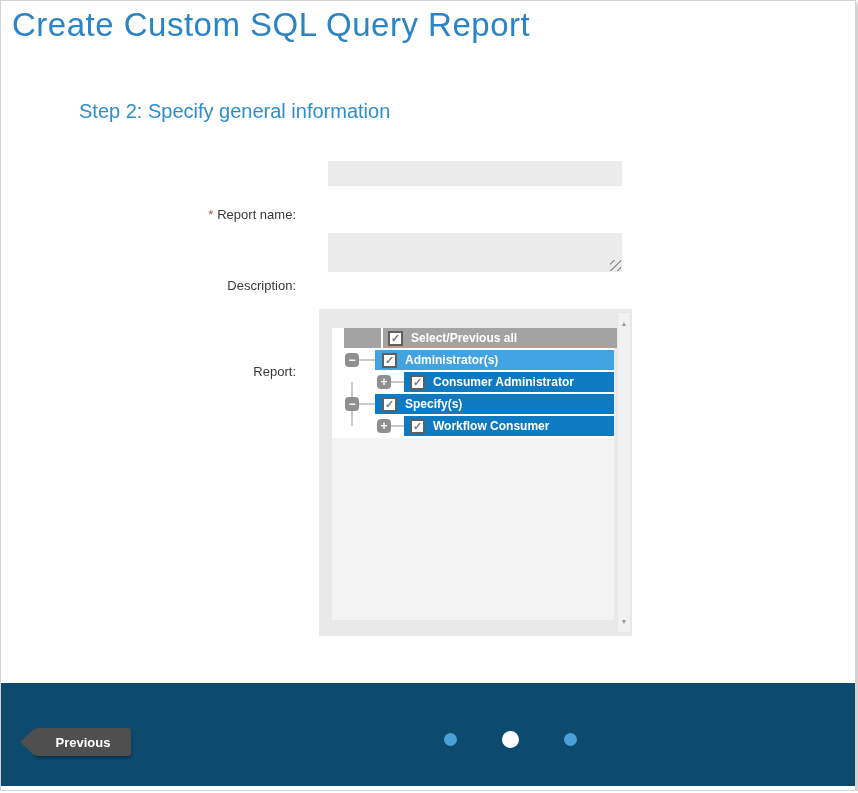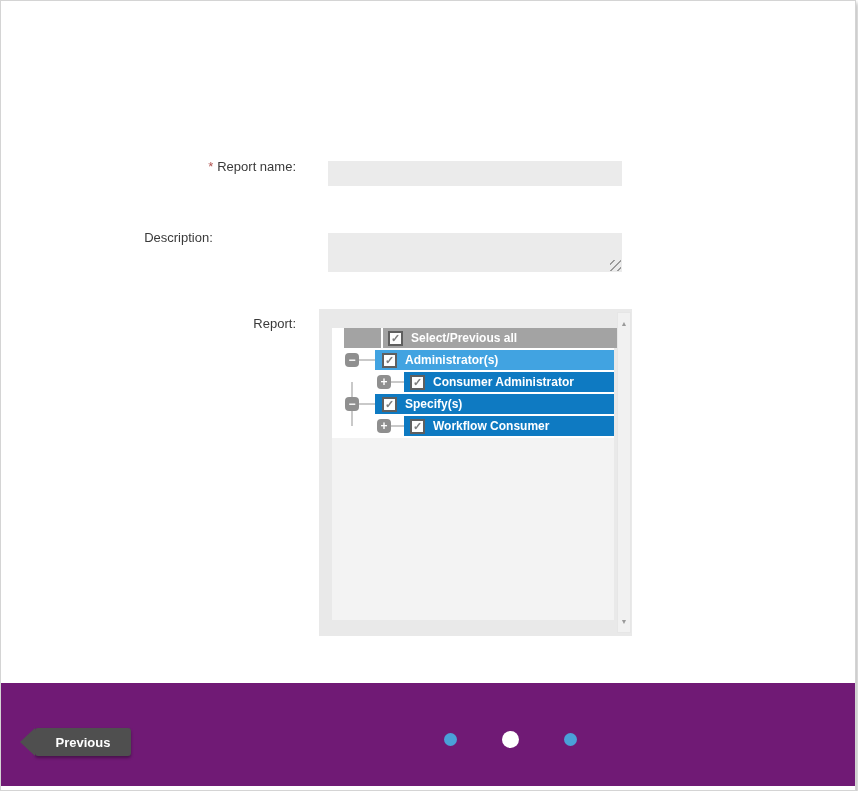--- a/index.html
+++ b/index.html
@@ -18,24 +18,24 @@
     font-size:33px; font-weight:300; color:#2b84c6; letter-spacing:0.5px;
   }
   .step-heading {
     position:absolute; left:78px; top:99px;
     font-size:20px; font-weight:300; color:#2e8ecb;
   }
 
   
   .field-label {
     position:absolute; left:60px; width:235px; text-align:right;
-    font-size:13px; color:#3a3a3a;
+    font-size:13px; color:#3a3a3a;margin-top:48px;
   }
   .lbl-report { top:158px; }
-  .lbl-desc   { top:229px;text-align:center; }
+  .lbl-desc   { top:229px; }
   .lbl-roles  { top:315px; }
   .req-mark { color:#b0524f; margin-right:4px; }
 
   .txt-input {
     position:absolute; left:327px; width:294px;
     background:#ebebeb; border:none; outline:none;
     font-family:"Liberation Sans", sans-serif; font-size:13px; color:#333;
   }
   .in-report { top:160px; height:25px; }
   .in-desc   { top:232px; height:39px; resize:none; }
@@ -105,21 +105,21 @@
   .scroll-arrow {
     position:absolute; left:0; width:12px; text-align:center;
     font-size:7px; color:#9a9a9a; line-height:1;
   }
   .arrow-up { top:7px; }
   .arrow-down { bottom:7px; }
 
   
   .footer {
     position:absolute; left:0; top:682px; width:856px; height:103px;
-    background:#701a75;
+    background:#0c4a6e;
   }
   .btn {
     position:absolute; top:45px; height:28px;
     display:flex; align-items:center; justify-content:center;
     border-radius:3px; cursor:pointer;
     box-shadow:0 2px 3px rgba(0,0,0,0.35);
     font-size:13px; font-weight:bold;
   }
   .btn-prev { left:34px; width:96px; background:#4f4f4f; color:#ffffff; }
   .btn-next { right:34px; width:100px; background:#f6941d; color:#1e1e1e; font-size:14px; }
@@ -133,20 +133,22 @@
   .dot-active   { width:17px; height:17px; top:48px; background:#ffffff; }
   .dot-1 { left:443px; }
   .dot-2 { left:501px; }
   .dot-3 { left:563px; }
 </style>
 </head>
 <body>
 
 <div class="page">
 
+  <h1 class="page-title">Create Custom SQL Query Report</h1>
+  <h2 class="step-heading">Step 2: Specify general information</h2>
 
   <div class="field-label lbl-report">
     <span class="req-mark">*</span><span>Report name:</span>
   </div>
   <input class="txt-input in-report" type="text" style="">
 
   <div class="field-label lbl-desc">
     <span>Description:</span>
   </div>
   <textarea class="txt-input in-desc" style=""></textarea>

